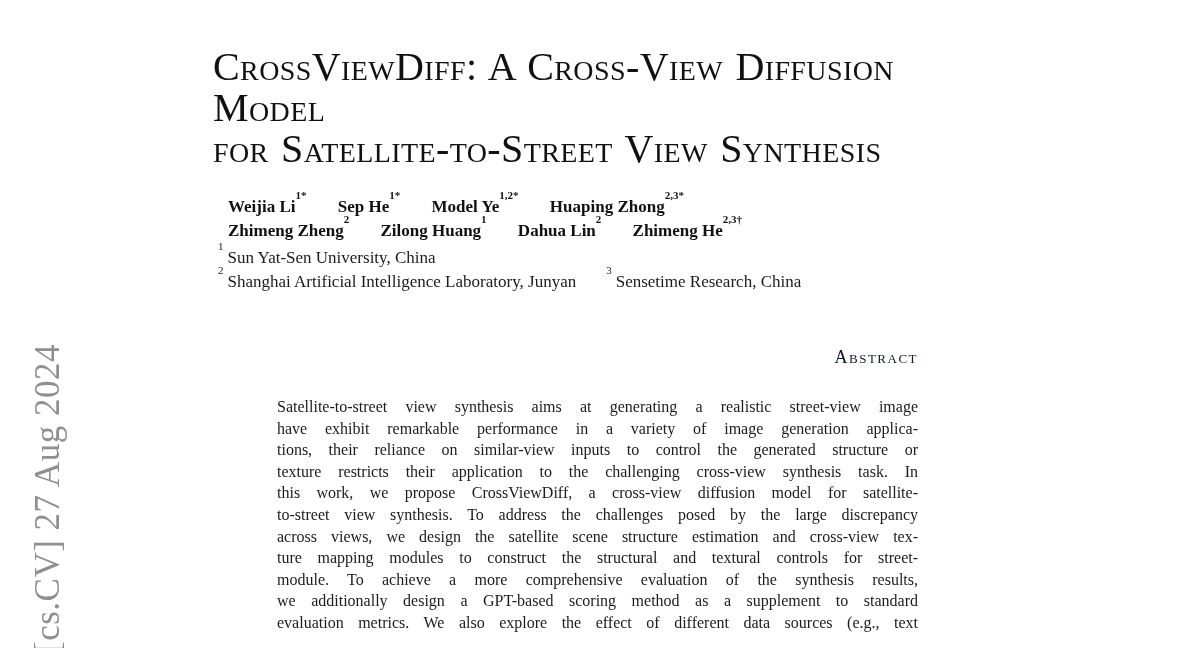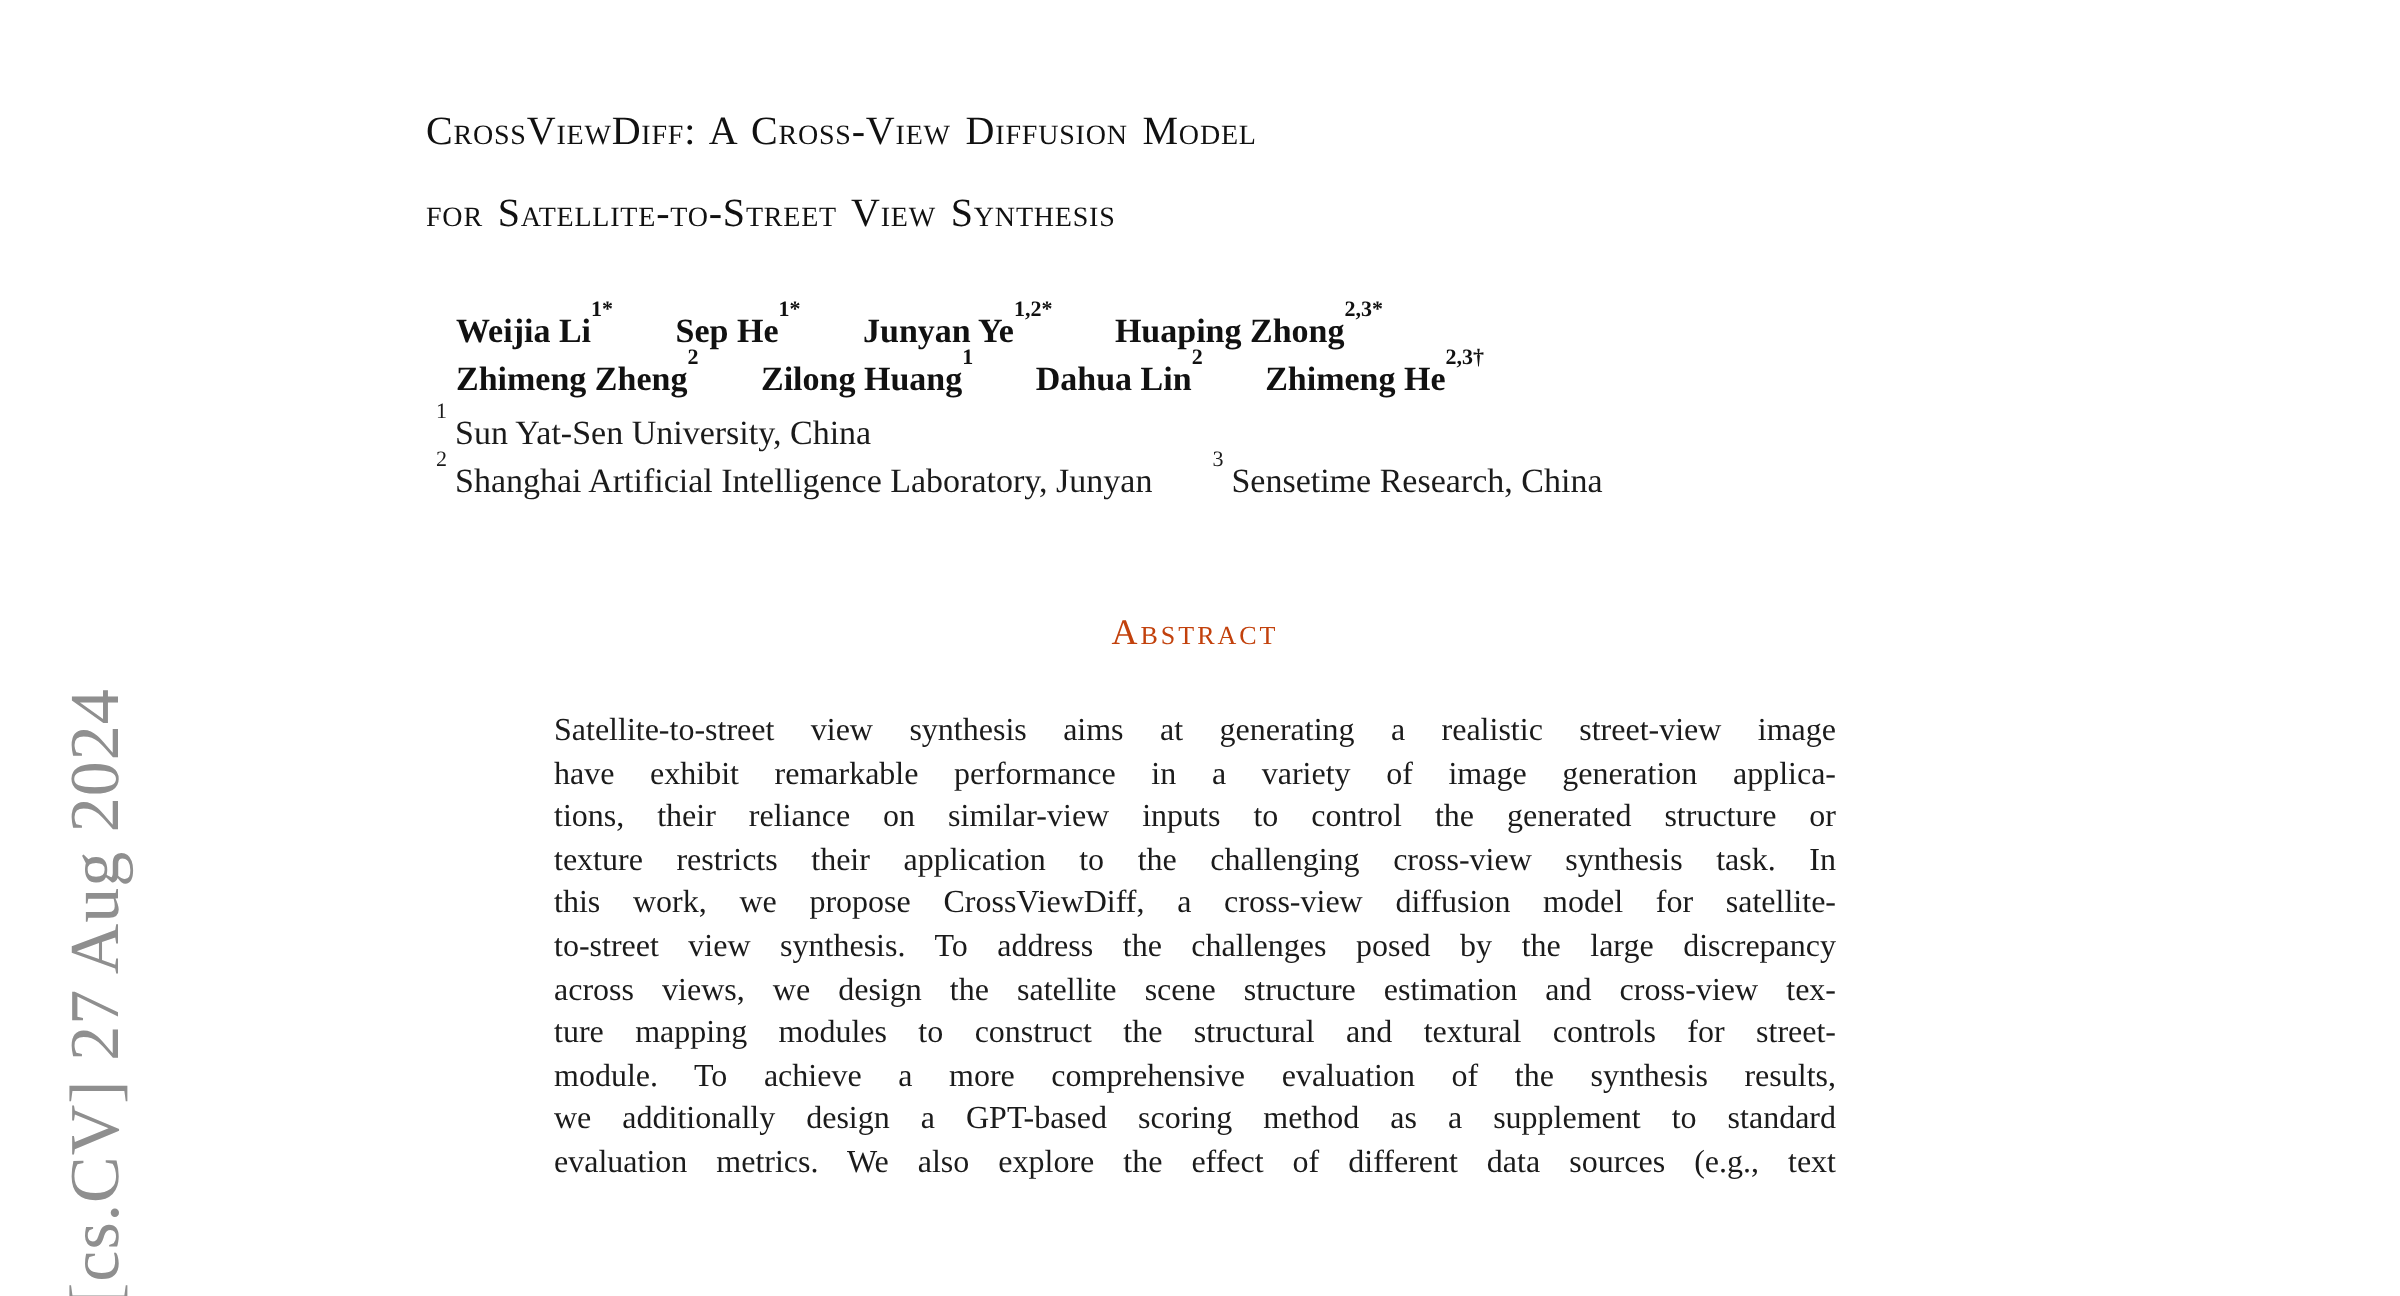--- a/index.html
+++ b/index.html
@@ -25,21 +25,21 @@
     white-space: nowrap;
   }
 
   .paper {
     position: absolute;
     left: 213px; top: 46px;
     width: 778px;
   }
 
   .paper-title {
-    font-size: 20px;
+    font-size: 40px;
     line-height: 41px;
     font-variant: small-caps;
     letter-spacing: 0.4px;
     word-spacing: 2px;
     color: #111111;
   }
 
   .authors {
     margin-top: 26px;
     margin-left: 15px;
@@ -63,27 +63,27 @@
     font-size: 17px;
     line-height: 23.5px;
   }
   .affil-sup { margin-right: 4px; }
   .affil-gap { display: inline-block; width: 30px; }
 
   .abstract-heading {
     margin-top: 52px;
     width: 641px;
     margin-left: 64px;
-    text-align: center;
+    text-align: right;
     font-variant: small-caps;
     font-size: 18px;
     line-height: 24px;
     letter-spacing: 1.5px;
     word-spacing: 3px;
-    color: #c2410c;
+    color: #0f172a;
   }
 
   .abstract-body {
     margin-top: 27px;
     margin-left: 64px;
     width: 641px;
     font-size: 16px;
     line-height: 21.6px;
   }
   .abs-line {
@@ -101,21 +101,21 @@
 
   <div class="paper-title">
     <div>CrossViewDiff: A Cross-View Diffusion Model</div>
     <div>for Satellite-to-Street View Synthesis</div>
   </div>
 
   <div class="authors">
     <div>
       <span class="author"><span>Weijia Li</span><sup class="s">1*</sup></span>
       <span class="author"><span>Sep He</span><sup class="s">1*</sup></span>
-      <span class="author"><span>Junyan Ye</span><sup class="s">1,2*</sup></span>
+      <span class="author"><span>Model Ye</span><sup class="s">1,2*</sup></span>
       <span class="author"><span>Huaping Zhong</span><sup class="s">2,3*</sup></span>
     </div>
     <div>
       <span class="author"><span>Zhimeng Zheng</span><sup class="s">2</sup></span>
       <span class="author"><span>Zilong Huang</span><sup class="s">1</sup></span>
       <span class="author"><span>Dahua Lin</span><sup class="s">2</sup></span>
       <span class="author"><span>Zhimeng He</span><sup class="s">2,3†</sup></span>
     </div>
   </div>
 

